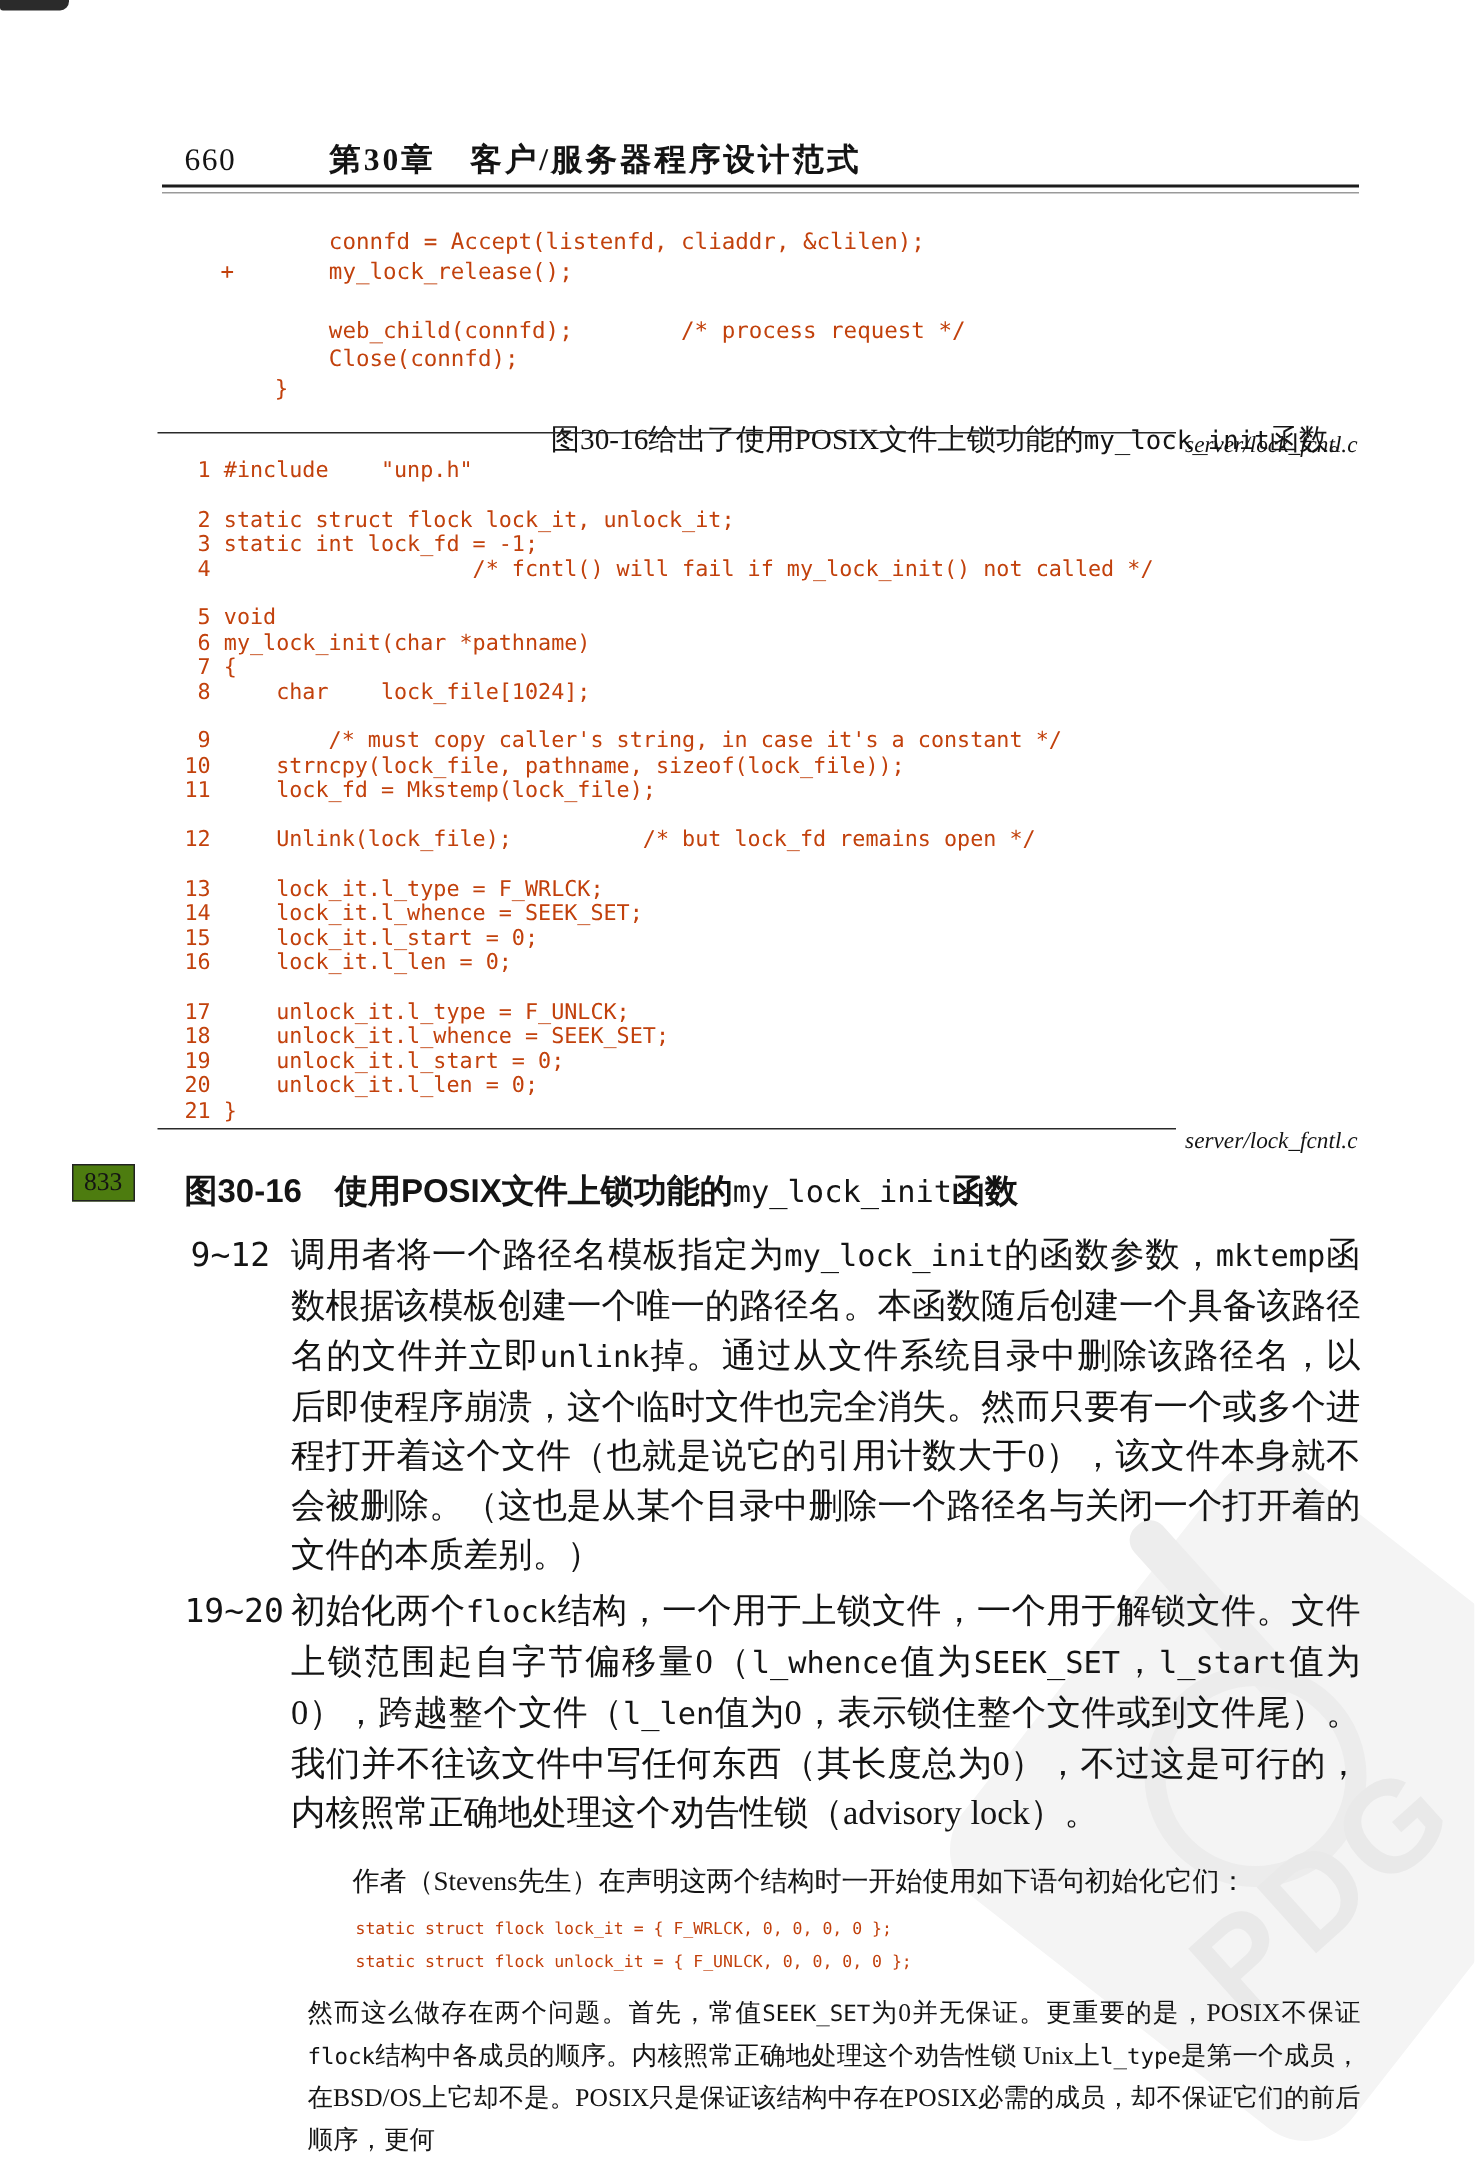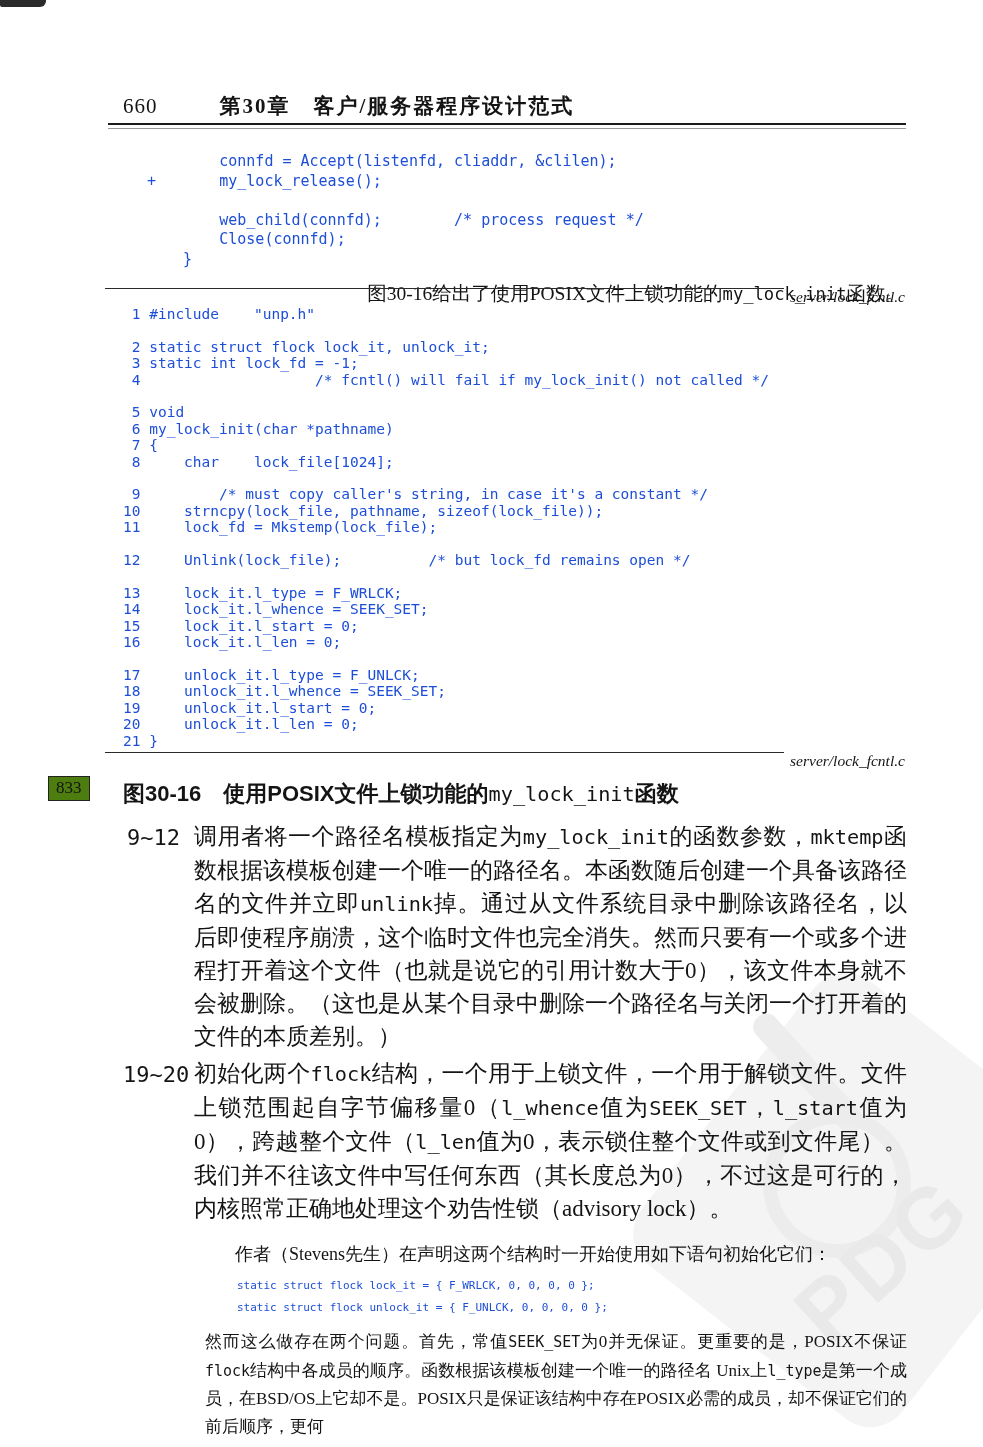--- a/index.html
+++ b/index.html
@@ -1,19 +1,19 @@
 <!DOCTYPE html>
 <html><head>
 <meta charset="utf-8">
 <style>
   html,body{margin:0;padding:0;background:#fff;}
   .page{position:relative;width:983px;height:1447px;background:#ffffff;overflow:hidden;
         font-family:"Liberation Serif",serif;color:#141414;}
   .tt{font-family:"DejaVu Sans Mono","Liberation Mono",monospace;font-size:0.88em;}
-  pre{margin:0;font-family:"DejaVu Sans Mono","Liberation Mono",monospace;color:#1d4ed8;}
+  pre{margin:0;font-family:"DejaVu Sans Mono","Liberation Mono",monospace;color:#c2410c;}
 
   
   .hdr{position:absolute;top:92px;left:123px;right:78px;display:flex;align-items:baseline;}
   .hdr .pgnum{font-size:21px;letter-spacing:1px;text-align:right;}
   .hdr .chap{font-size:21px;font-weight:600;margin-left:62px;letter-spacing:2px;}
   .hdr-rule{position:absolute;top:123px;left:108px;width:798px;height:3px;
             border-top:2px solid #1c1c1c;border-bottom:1px solid #9a9a9a;}
 
   
   .frag{position:absolute;top:152px;left:147px;font-size:15px;line-height:19.5px;}
@@ -146,18 +146,18 @@
 
     <div class="cpara">
       <span class="plabel">19~20</span>
       <div class="ptext"><span>初始化两个</span><span class="tt">flock</span><span>结构，一个用于上锁文件，一个用于解锁文件。文件上锁范围起自字节偏移量0（</span><span class="tt">l_whence</span><span>值为</span><span class="tt">SEEK_SET</span><span>，</span><span class="tt">l_start</span><span>值为0），跨越整个文件（</span><span class="tt">l_len</span><span>值为0，表示锁住整个文件或到文件尾）。我们并不往该文件中写任何东西（其长度总为0），不过这是可行的，内核照常正确地处理这个劝告性锁（advisory lock）。</span></div>
     </div>
 
     <div class="note">
       <p class="note-intro">作者（Stevens先生）在声明这两个结构时一开始使用如下语句初始化它们：</p>
       <pre class="note-code">static struct flock lock_it = { F_WRLCK, 0, 0, 0, 0 };
 static struct flock unlock_it = { F_UNLCK, 0, 0, 0, 0 };</pre>
-      <p class="note-body"><span>然而这么做存在两个问题。首先，常值</span><span class="tt">SEEK_SET</span><span>为0并无保证。更重要的是，POSIX不保证</span><span class="tt">flock</span><span>结构中各成员的顺序。函数根据该模板创建一个唯一的路径名 Unix上</span><span class="tt">l_type</span><span>是第一个成员，在BSD/OS上它却不是。POSIX只是保证该结构中存在POSIX必需的成员，却不保证它们的前后顺序，更何</span></p>
+      <p class="note-body"><span>然而这么做存在两个问题。首先，常值</span><span class="tt">SEEK_SET</span><span>为0并无保证。更重要的是，POSIX不保证</span><span class="tt">flock</span><span>结构中各成员的顺序。内核照常正确地处理这个劝告性锁 Unix上</span><span class="tt">l_type</span><span>是第一个成员，在BSD/OS上它却不是。POSIX只是保证该结构中存在POSIX必需的成员，却不保证它们的前后顺序，更何</span></p>
     </div>
 
   </div>
 
 </div>
 
 </body></html>

